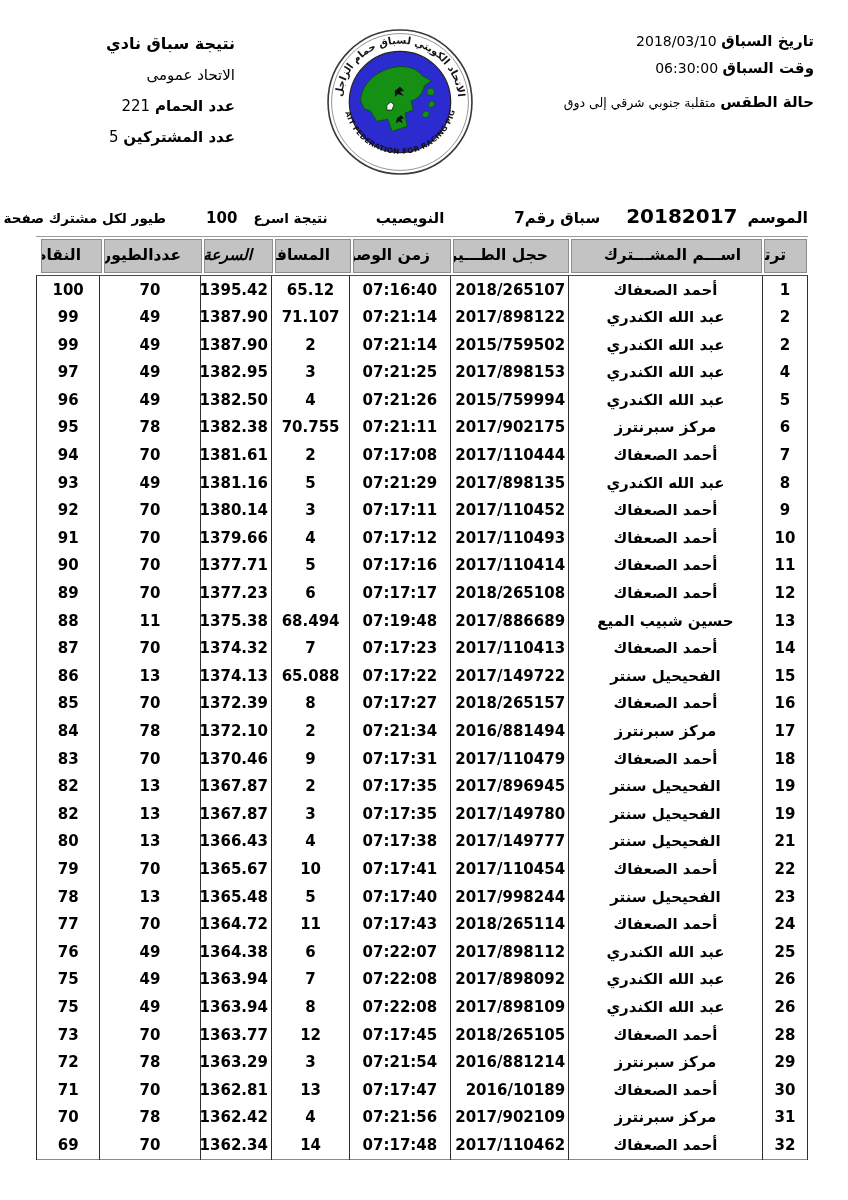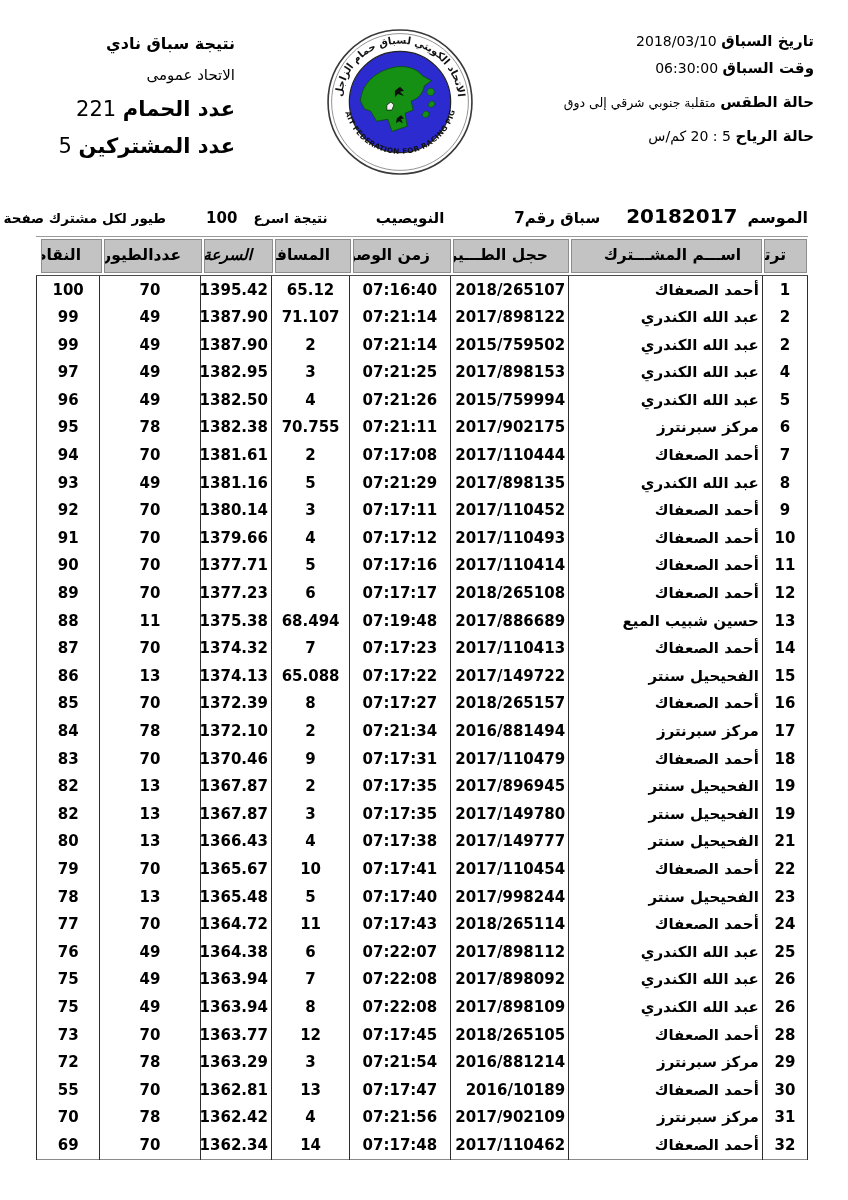--- a/index.html
+++ b/index.html
@@ -7,21 +7,21 @@
     width:848px;height:1200px;background:#fff;color:#000;
     font-family:"DejaVu Sans",sans-serif;position:relative;overflow:hidden;
   }
   .sheet{width:848px;height:964px;}
 
   
   .top{display:flex;justify-content:space-between;align-items:flex-start;padding:26px 34px 0 30px;}
   .meta-left{width:205px;direction:rtl;text-align:right;padding-top:8px;}
   .meta-left .l1{font-weight:bold;font-size:16px;margin-bottom:13px;}
   .meta-left .l2{font-size:15px;margin-bottom:13px;}
-  .meta-left .l3,.meta-left .l4{font-size:21px;margin-bottom:13px;}
+  .meta-left .l3,.meta-left .l4{font-size:15px;margin-bottom:13px;}
   .meta-left b{font-weight:bold;}
   .meta-right{width:250px;direction:rtl;text-align:right;padding-top:6px;}
   .meta-right .line{margin-bottom:9px;font-size:14px;white-space:nowrap;}
   .meta-right .line.sp{margin-top:16px;}
   .meta-right b{font-weight:bold;font-size:15px;}
   .meta-right .small{font-size:12.5px;}
 
   
   .logo-wrap{width:160px;display:flex;justify-content:center;}
 
@@ -57,21 +57,21 @@
     border-left:1px solid #777;border-right:1px solid #777;border-bottom:1px solid #8a8a8a;
   }
   col.g0{width:45px;} col.g1{width:193px;} col.g2{width:118px;} col.g3{width:100px;}
   col.g4{width:78px;} col.g5{width:71px;} col.g6{width:100px;} col.g7{width:63px;}
   table.results td{
     border-left:1px solid #2e2e2e;border-right:1px solid #2e2e2e;
     font-weight:bold;font-size:15px;line-height:22.6px;padding:2.5px 3px;
     white-space:nowrap;overflow:hidden;
   }
   td.c0{text-align:center;}
-  td.c1{text-align:right;padding-right:7px;font-size:14px;}
+  td.c1{text-align:center;padding-right:7px;font-size:14px;}
   td.c2{text-align:right;padding-right:9px;}
   td.c3{text-align:center;}
   td.c4{text-align:center;}
   td.c5{text-align:right;}
   td.c6{text-align:center;}
   td.c7{text-align:center;}
 </style>
 </head>
 <body>
 
@@ -121,24 +121,20 @@
         <span>2018/03/10</span>
       </div>
       <div class="line">
         <b>وقت السباق</b>
         <span>06:30:00</span>
       </div>
       <div class="line sp">
         <b>حالة الطقس</b>
         <span class="small">متقلبة جنوبي شرقي إلى دوق</span>
       </div>
-      <div class="line sp">
-        <b>حالة الرياح</b>
-        <span>5 : 20 كم/س</span>
-      </div>
     </div>
   </div>
 
 
   <div class="season-row">
     <span class="s-lbl ml10" style="font-size:16px;">الموسم</span>
     <span class="s-season">20182017</span>
     <span class="s-lbl ml14">سباق رقم</span>
     <span class="s-num ml70">7</span>
     <span class="s-lbl ml48">النويصيب</span>
@@ -462,21 +458,21 @@
             <td class="c7">72</td>
           </tr>
           <tr>
             <td class="c0">30</td>
             <td class="c1">أحمد الصعفاك</td>
             <td class="c2">2016/10189</td>
             <td class="c3">07:17:47</td>
             <td class="c4">13</td>
             <td class="c5">1362.81</td>
             <td class="c6">70</td>
-            <td class="c7">55</td>
+            <td class="c7">71</td>
           </tr>
           <tr>
             <td class="c0">31</td>
             <td class="c1">مركز سبرنترز</td>
             <td class="c2">2017/902109</td>
             <td class="c3">07:21:56</td>
             <td class="c4">4</td>
             <td class="c5">1362.42</td>
             <td class="c6">78</td>
             <td class="c7">70</td>

